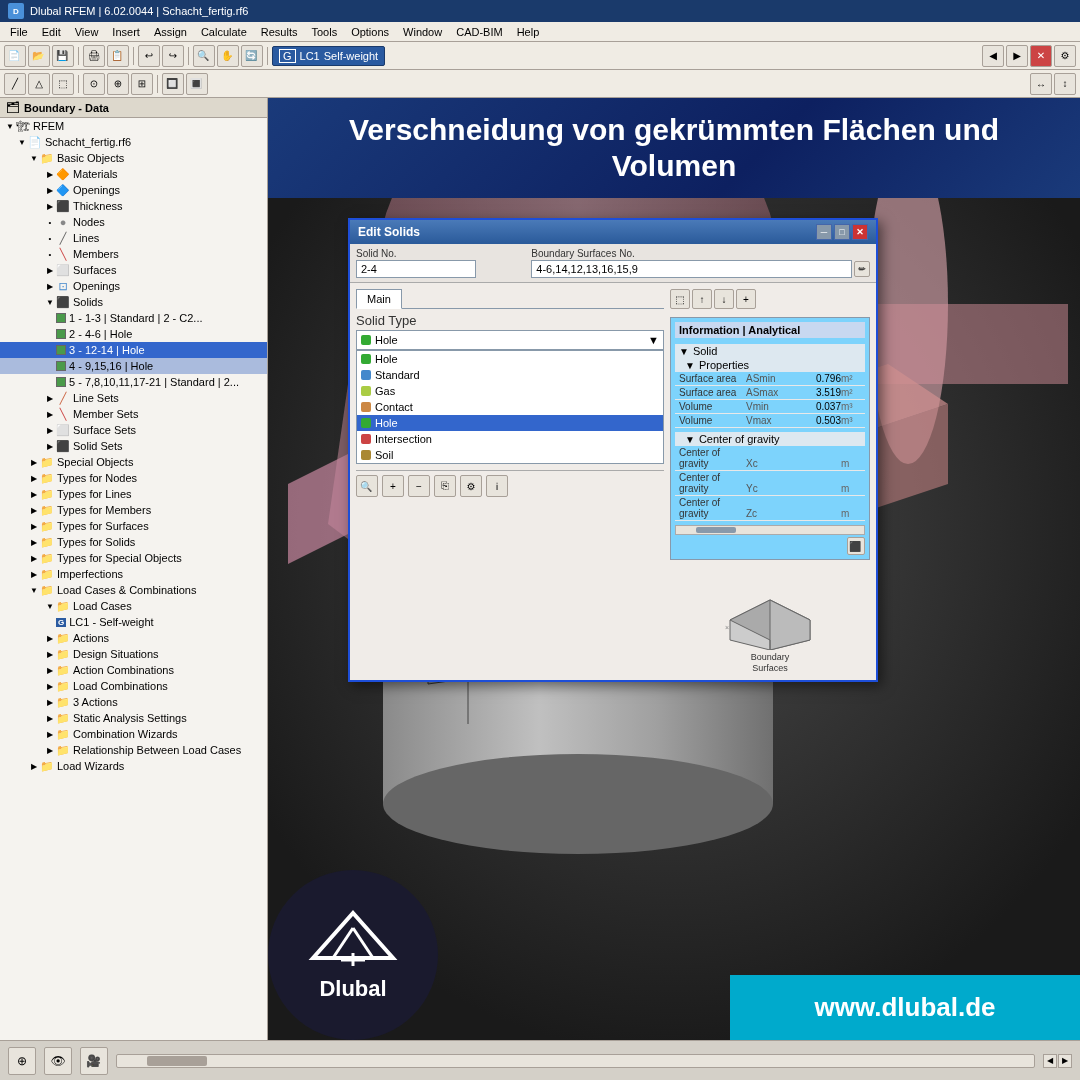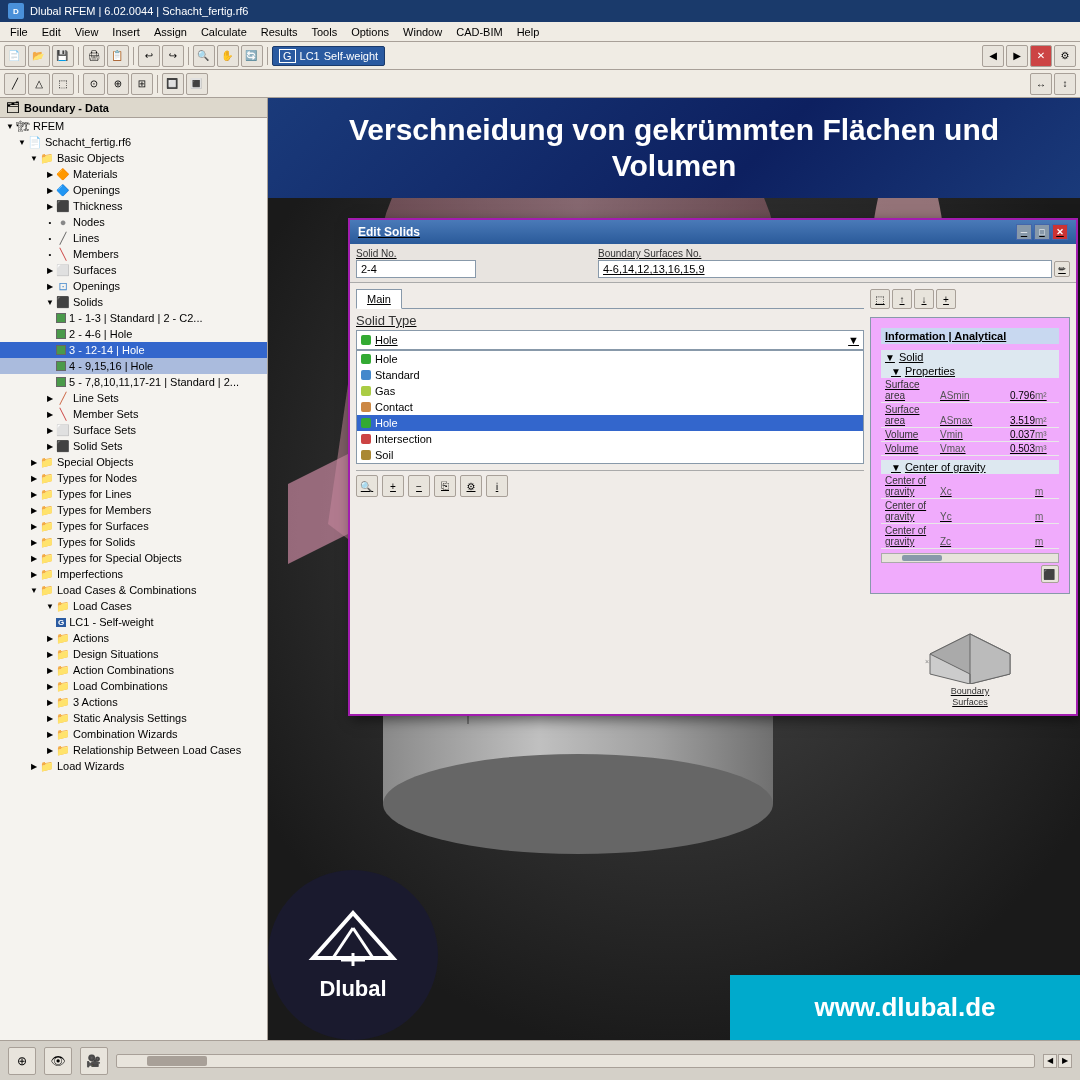--- a/index.html
+++ b/index.html
@@ -192,26 +192,25 @@
       left: 0;
       width: 100%;
       height: calc(100% - 100px);
     }
 
     
     .dialog {
       position: absolute;
       top: 120px;
       left: 80px;
-      width: 730px;
+      width: 530px;
       background: #f0ece8;
-      border: 2px solid #a21caf;
+      border: 2px solid #1d4ed8;
       box-shadow: 4px 4px 12px rgba(0,0,0,0.5);
       z-index: 20;
-      text-decoration: underline;
     }
     .dialog-title {
       background: linear-gradient(180deg, #4a7ab8 0%, #2a5a9a 100%);
       color: white;
       padding: 4px 8px;
       font-size: 12px;
       font-weight: bold;
       display: flex;
       align-items: center;
       justify-content: space-between;
@@ -322,22 +321,22 @@
       display: flex;
       align-items: center;
       gap: 4px;
       font-size: 11px;
     }
     .checkbox-row input { width: 12px; height: 12px; }
 
     
     .info-panel {
       border: 1px solid #8899aa;
-      background: #f0abfc;
-      padding: 10px;
+      background: #7dd3fc;
+      padding: 4px;
       flex: 1;
     }
     .info-header {
       background: #c8d8f0;
       padding: 2px 4px;
       font-size: 11px;
       font-weight: bold;
     }
     .info-sub-header {
       background: #dde8f0;

